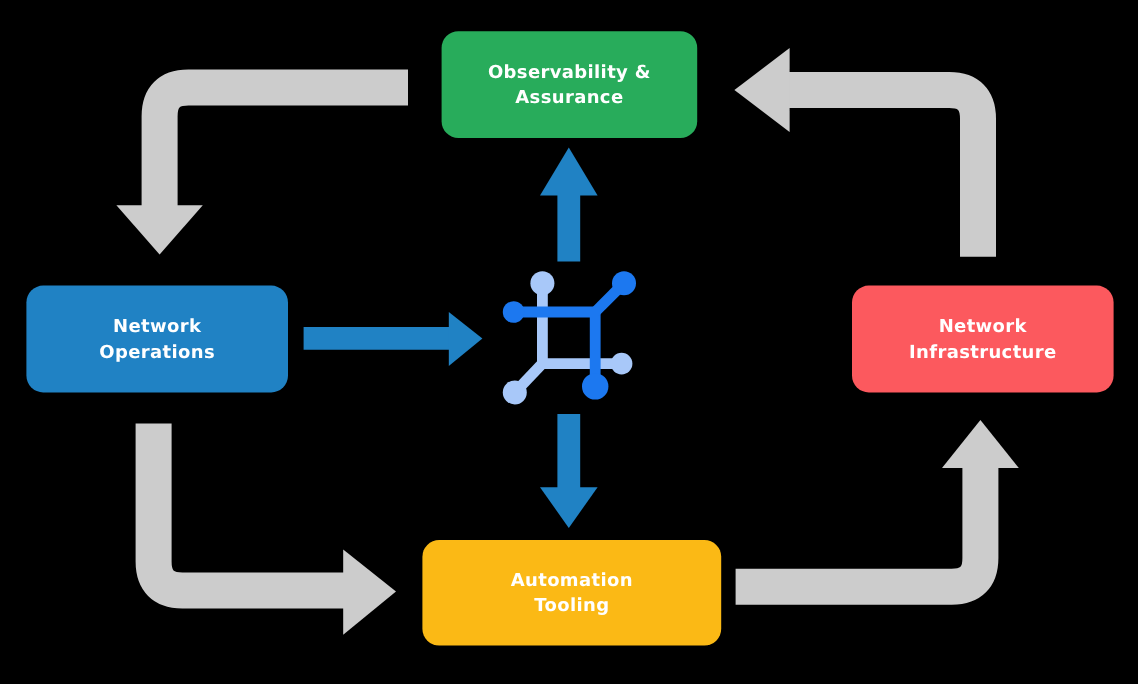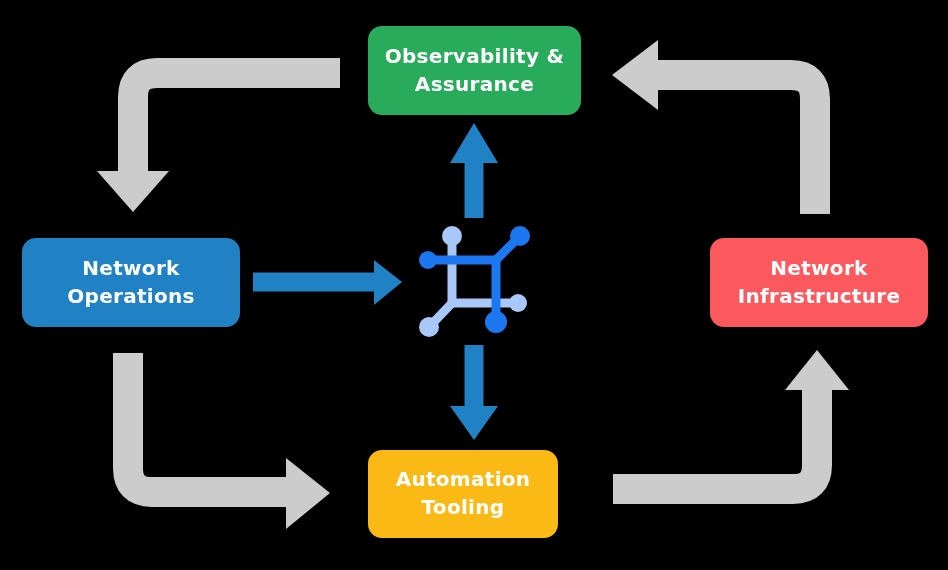--- a/index.html
+++ b/index.html
@@ -25,30 +25,30 @@
   .node {
     position: absolute;
     display: flex;
     align-items: center;
     justify-content: center;
     border-radius: 14px;
     text-align: center;
   }
   .node-label {
     color: #fff;
-    font-size: 20px;
+    font-size: 15px;
     font-weight: bold;
     letter-spacing: 0.3px;
     line-height: 1.38;
     white-space: pre-line;
   }
   .node-observability { left: 368px; top: 26px;  width: 213px; height: 89px; }
   .node-operations    { left: 22px;  top: 238px; width: 218px; height: 89px; }
   .node-infrastructure{ left: 710px; top: 238px; width: 218px; height: 89px; }
-  .node-automation    { left: 368px; top: 450px; width: 190px; height: 88px; }
+  .node-automation    { left: 352px; top: 450px; width: 249px; height: 88px; }
 
   .cycle-shaft  { fill: none; stroke-width: 30; }
   .accent-shaft { fill: none; stroke-width: 19; }
   .icon-line    { fill: none; stroke-width: 9; }
 </style>
 </head>
 <body>
 
 <div class="stage">
 

